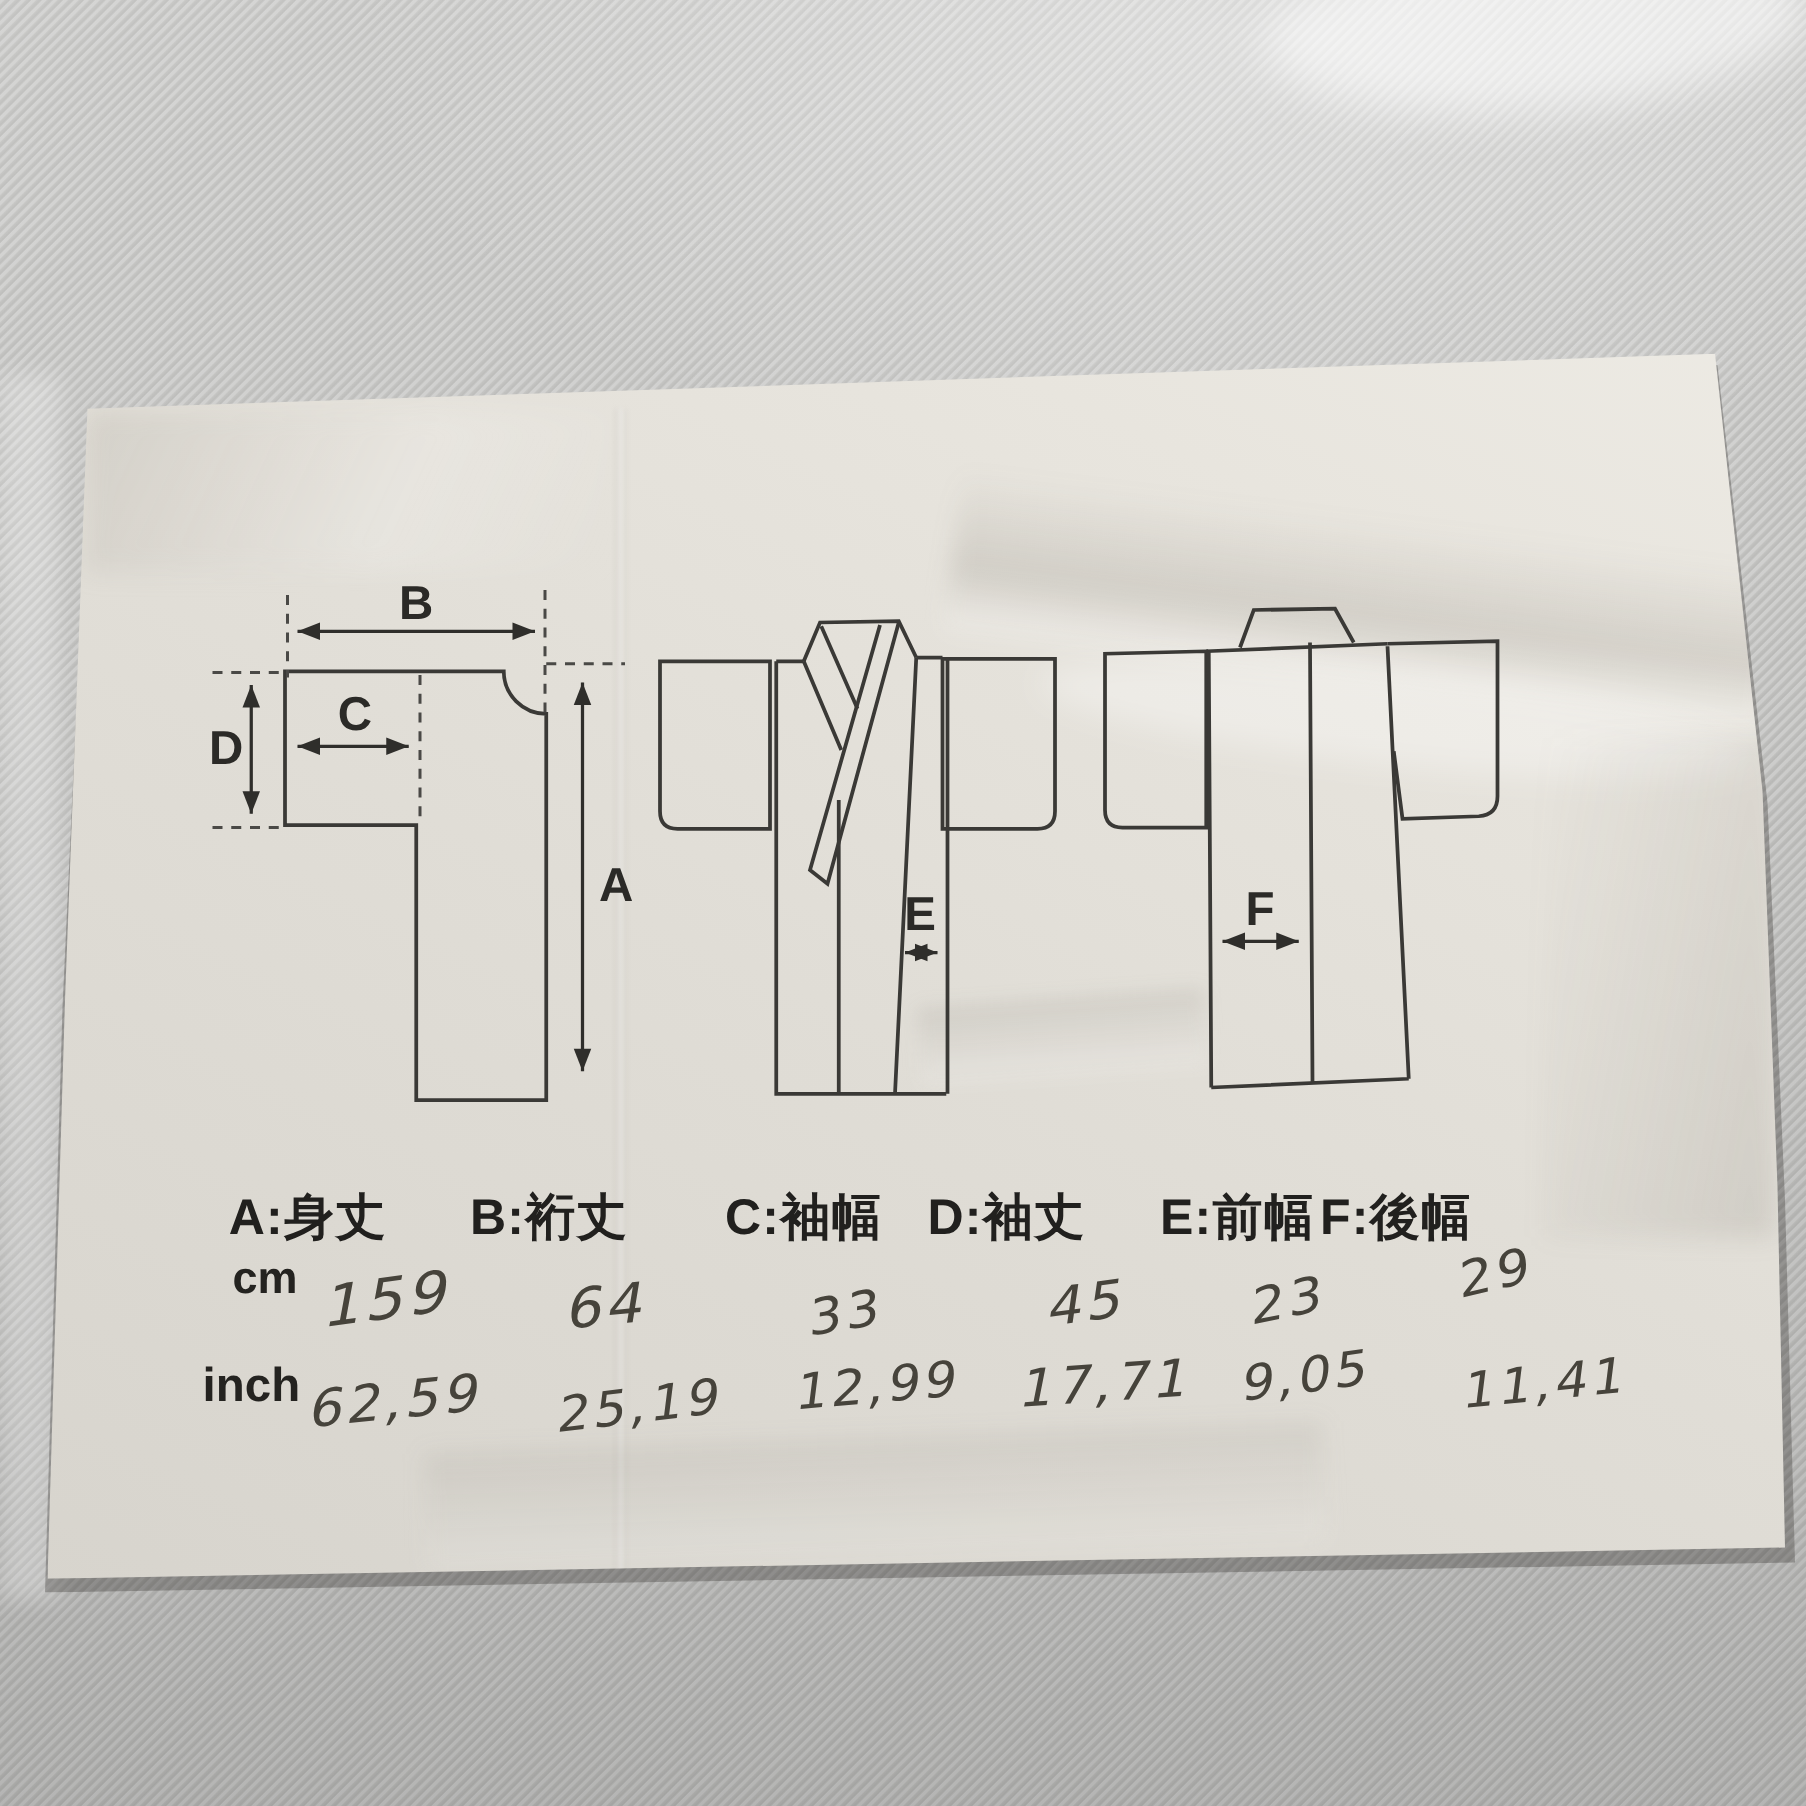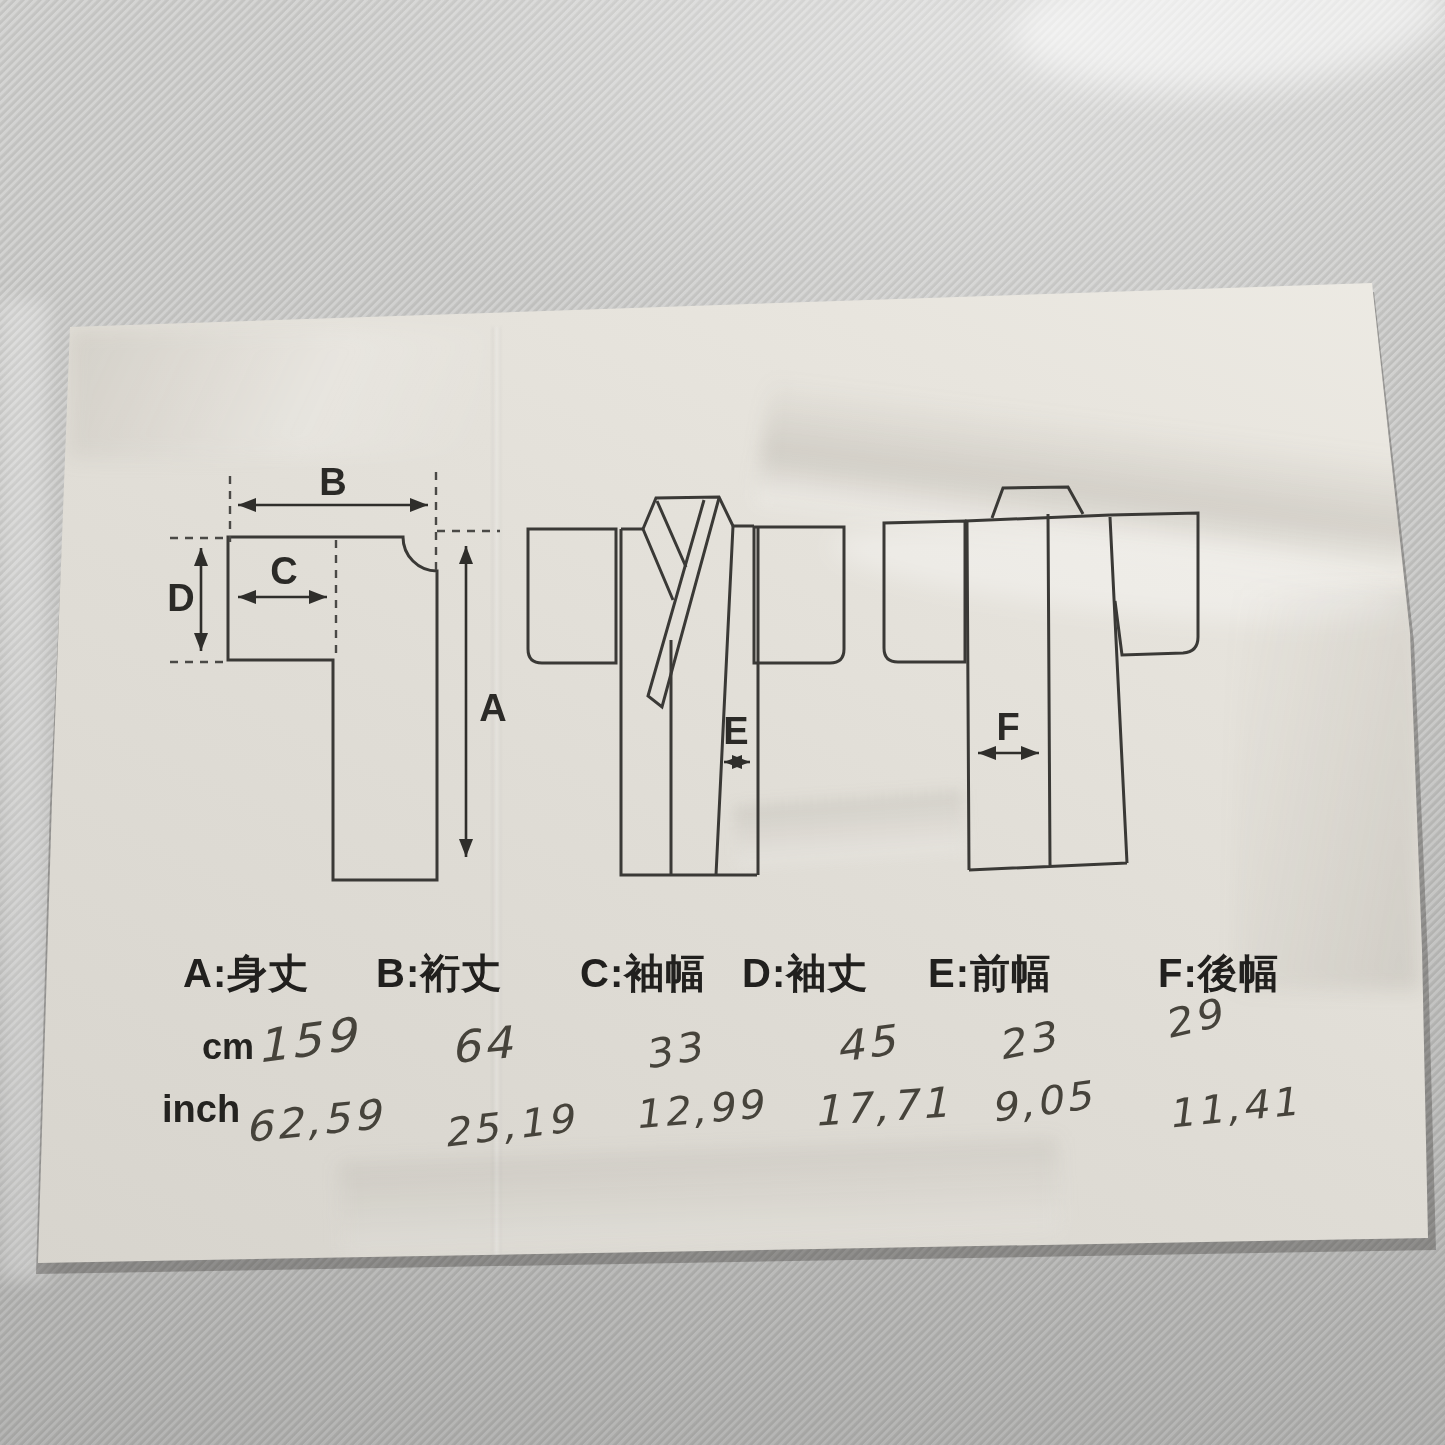--- a/index.html
+++ b/index.html
@@ -42,24 +42,24 @@
 
   svg.diagram{position:absolute;left:0;top:0;}
   .ln{fill:none;stroke:#3a3936;stroke-width:3;stroke-linejoin:miter;stroke-linecap:butt;}
   .dash{fill:none;stroke:#4a4946;stroke-width:2.4;stroke-dasharray:8 7;}
   .arr{stroke:#2f2e2b;stroke-width:2.6;}
   .dlabel{font-family:"Liberation Sans",sans-serif;font-weight:bold;font-size:38px;fill:#2b2a27;text-anchor:middle;}
 
   .legend{position:absolute;top:946px;left:0;width:1445px;height:50px;color:#21201e;
     font-weight:bold;font-size:40px;letter-spacing:1px;padding-left:36px;}
   .legend span{position:absolute;white-space:nowrap;}
-  .lg0{left:183px;} .lg1{left:376px;text-align:right;} .lg2{left:564px;margin-left:16px;} .lg3{left:742px;} .lg4{left:928px;} .lg5{left:1158px;}
+  .lg0{left:183px;} .lg1{left:376px;text-align:right;} .lg2{left:564px;margin-left:16px;} .lg3{left:742px;} .lg4{left:928px;} .lg5{left:1056px;}
 
   .unit{position:absolute;color:#242320;font-weight:bold;}
-  .unit-cm{left:186px;top:1026px;font-size:36px;margin-left:16px;}
+  .unit-cm{left:186px;top:1001px;font-size:36px;}
   .unit-inch{left:150px;top:1088px;font-size:38px;margin-left:12px;}
 
   .hw{position:absolute;color:#46433b;font-family:"DejaVu Sans",sans-serif;font-weight:400;
     letter-spacing:3px;white-space:nowrap;}
   .hwc0{left:262px;top:1012px;font-size:47px;transform:skewX(-18deg) rotate(-8deg);}
   .hwc1{left:455px;top:1018px;font-size:45px;transform:skewX(-15deg) rotate(-6deg);}
   .hwc2{left:648px;top:1026px;font-size:41px;transform:skewX(-12deg) rotate(-10deg);}
   .hwc3{left:840px;top:1018px;font-size:43px;transform:skewX(-16deg) rotate(-8deg);}
   .hwc4{left:1002px;top:1016px;font-size:41px;transform:skewX(-14deg) rotate(-12deg);}
   .hwc5{left:1168px;top:994px;font-size:41px;transform:skewX(-12deg) rotate(-14deg);}

